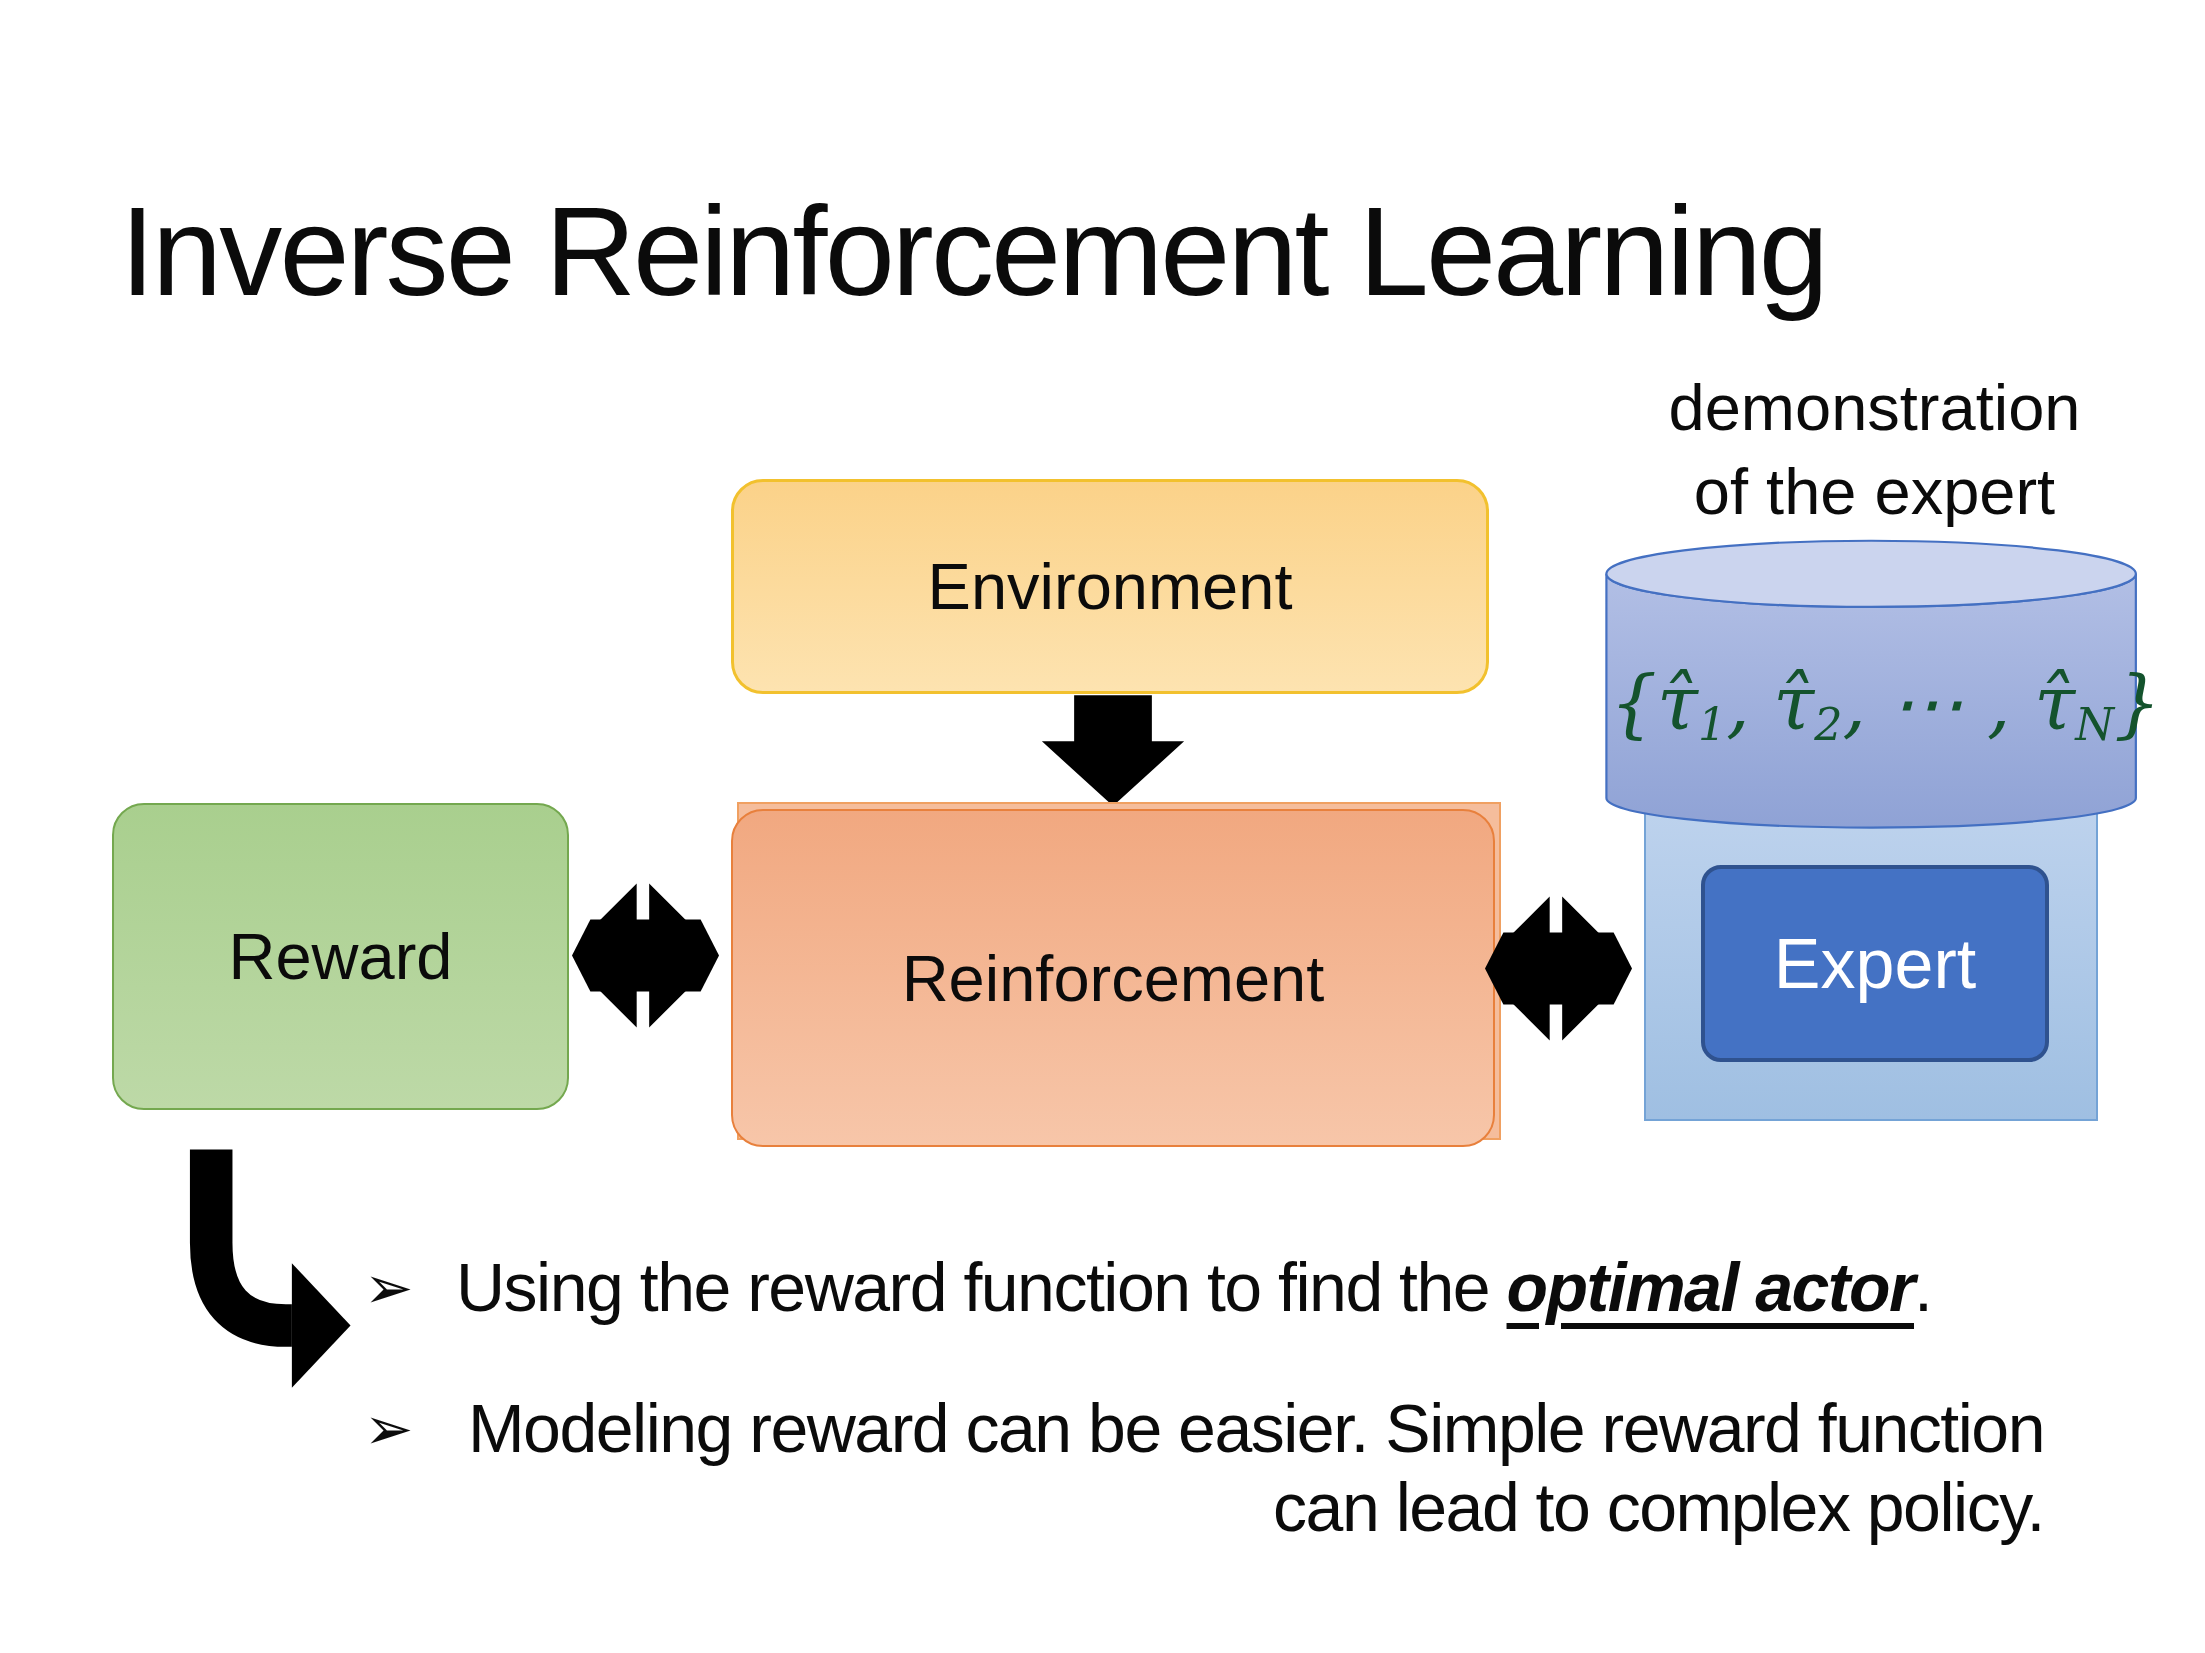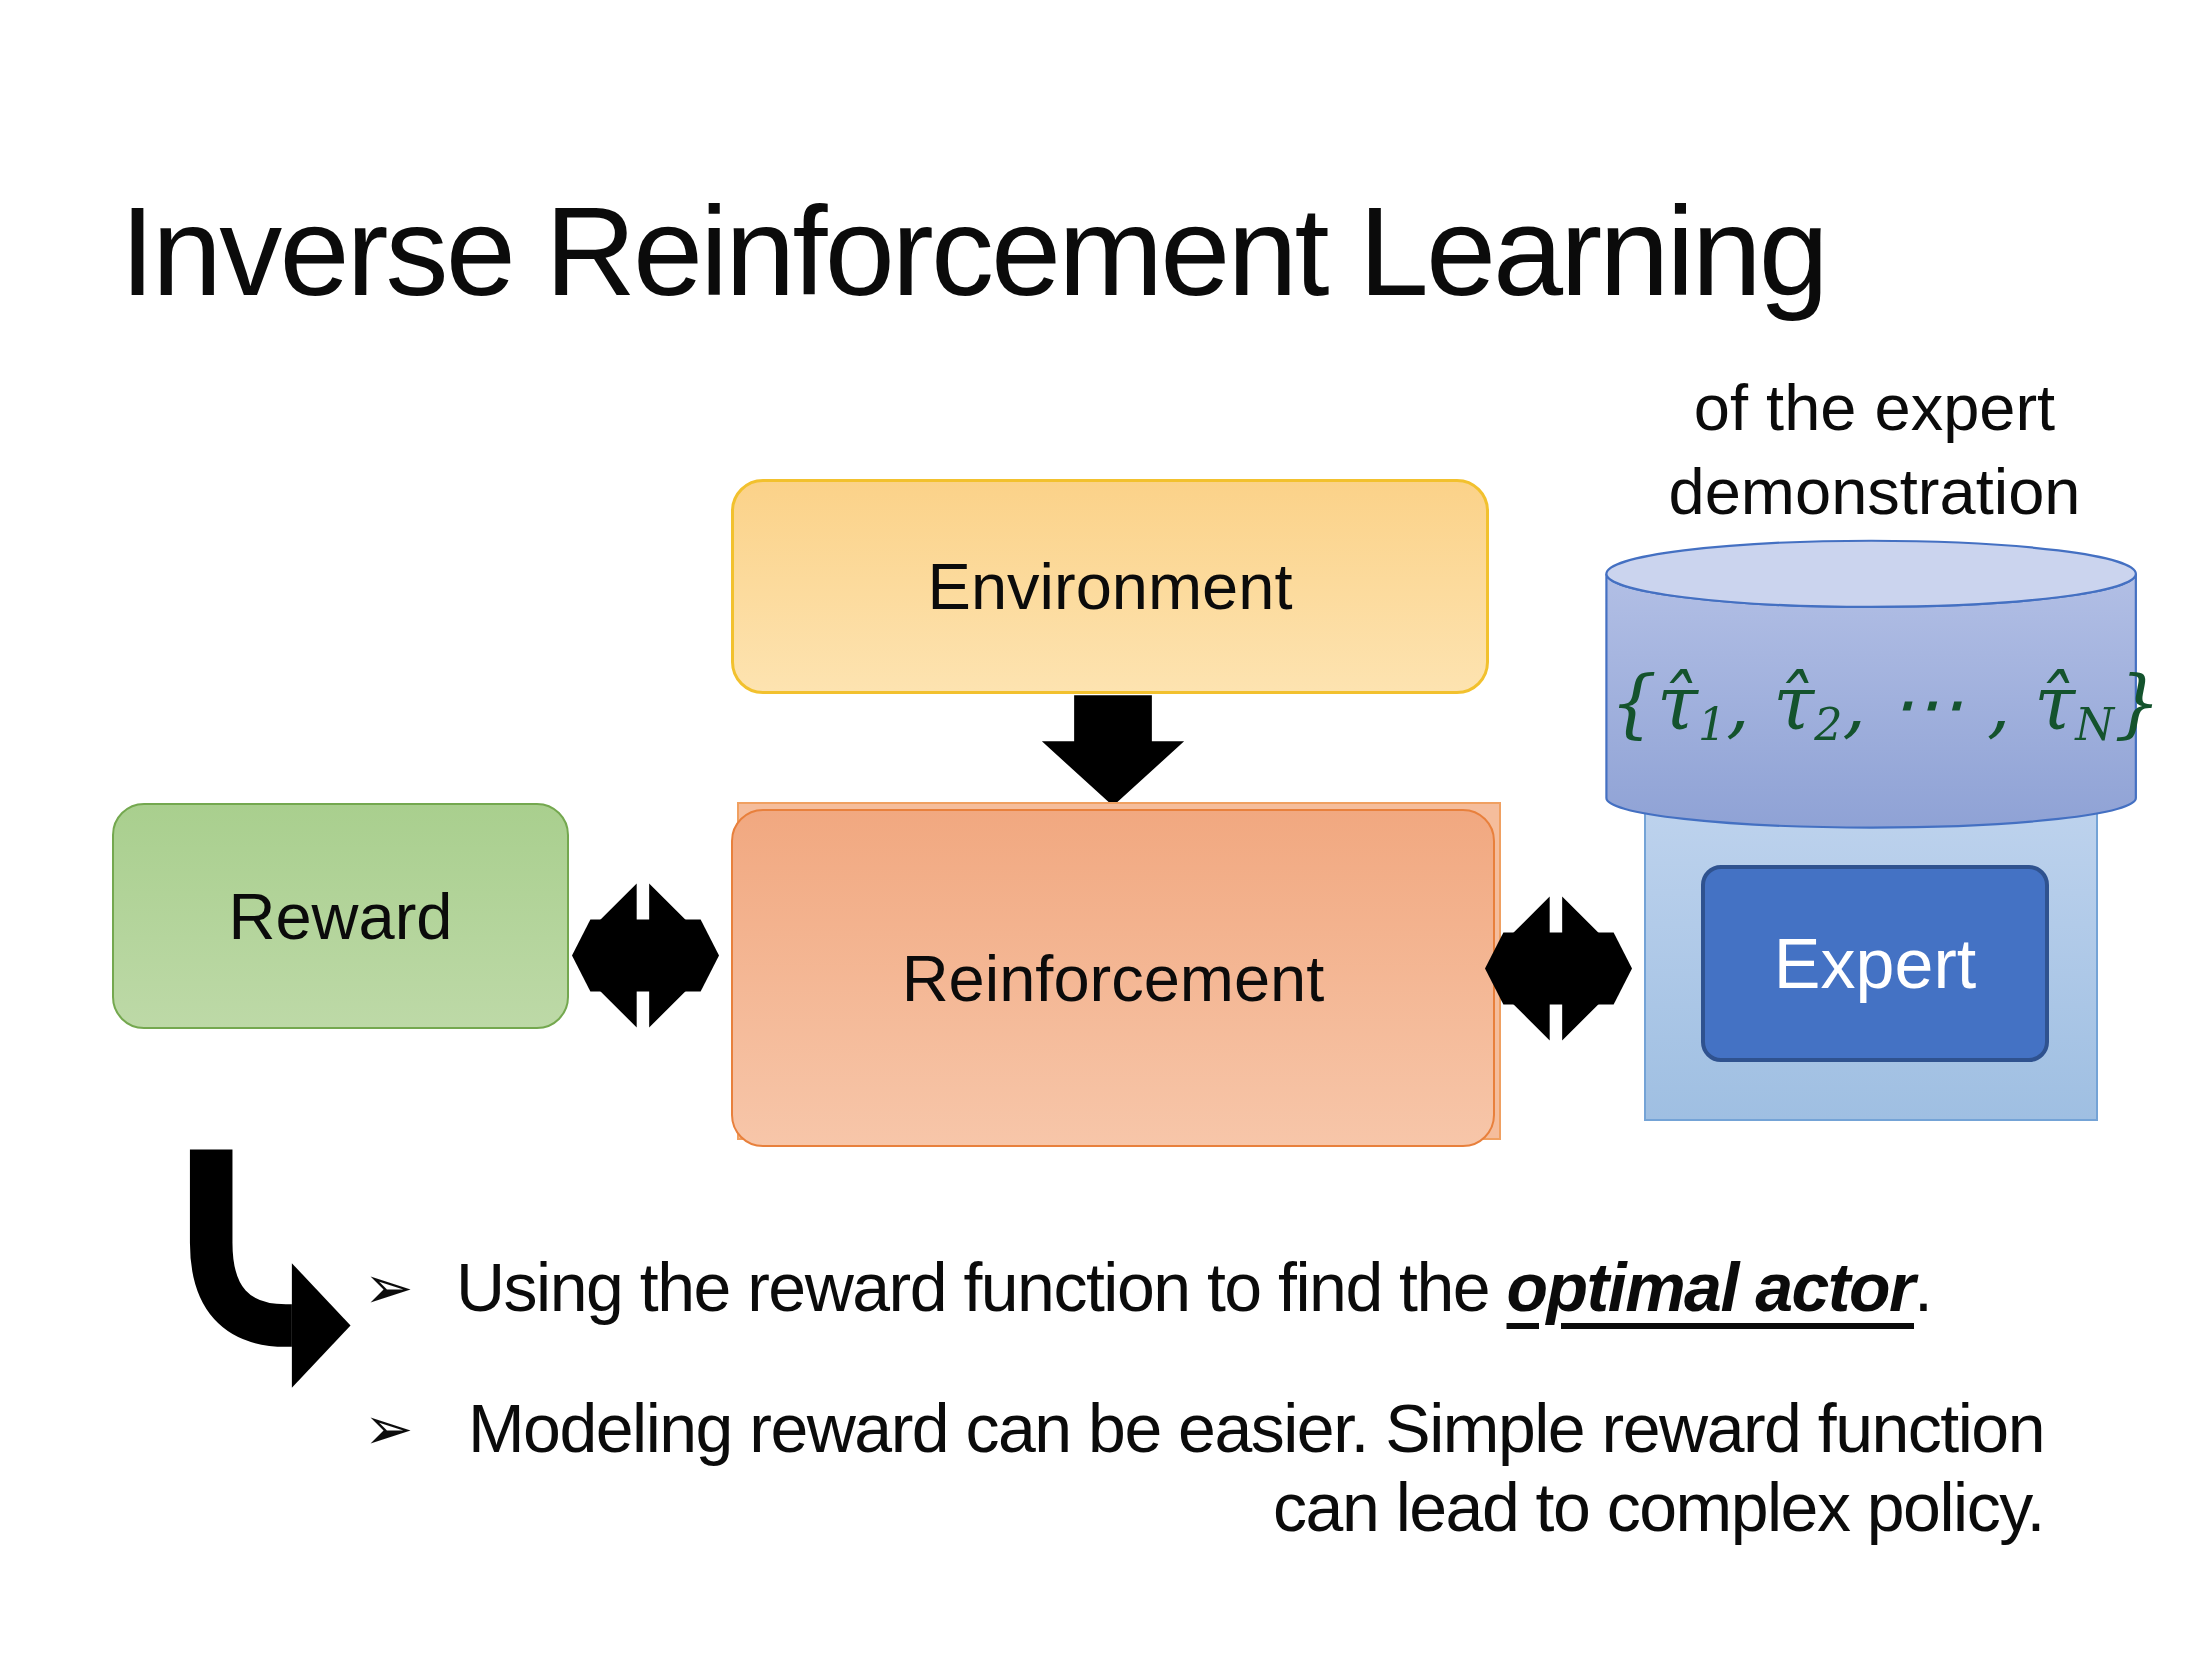--- a/index.html
+++ b/index.html
@@ -13,21 +13,21 @@
   .demo-label span{display:block;}
 
   .box{display:flex;align-items:center;justify-content:center;text-align:center;
        font-size:65px;line-height:97px;border-radius:32px;}
   .env-box{left:731px;top:479px;width:758px;height:215px;border:3.7px solid var(--env_border);
            background:linear-gradient(var(--env_fill_top),var(--env_fill_bottom));}
   .rl-back{left:737px;top:802px;width:764px;height:338px;border:2.2px solid var(--rl_back_border);
            background:var(--rl_back_fill);}
   .rl-box{left:731px;top:809px;width:764px;height:338px;border:2.9px solid var(--rl_border);
           background:linear-gradient(var(--rl_fill_top),var(--rl_fill_bottom));}
-  .reward-box{left:112px;top:803px;width:457px;height:226px;border:2.9px solid var(--reward_border);
+  .reward-box{left:112px;top:803px;width:457px;height:307px;border:2.9px solid var(--reward_border);
           background:linear-gradient(var(--reward_fill_top),var(--reward_fill_bottom));line-height:99px;}
 
   .expert-panel{left:1644px;top:778px;width:454px;height:343px;border:2.2px solid var(--expert_panel_border);
           background:linear-gradient(var(--expert_panel_top),var(--expert_panel_bottom));}
   .expert-box{left:1701px;top:865px;width:348px;height:197px;border:4.4px solid var(--expert_border);
           border-radius:20px;background:var(--expert_fill);display:flex;align-items:center;justify-content:center;
           color:var(--expert_text);font-size:70px;}
 
   .formula{left:1610px;top:660px;width:523px;text-align:center;
            font-family:"DejaVu Serif",serif;font-style:italic;font-size:74px;color:#14532d;white-space:nowrap;}
@@ -45,22 +45,22 @@
   svg{display:block;}
 </style>
 </head>
 <body>
 
 <div id="canvas">
 
   <div class="abs title">Inverse Reinforcement Learning</div>
 
   <div class="abs demo-label">
+    <span>demonstration</span>
     <span>of the expert</span>
-    <span>demonstration</span>
   </div>
 
   <div class="abs box env-box">
     <span>Environment</span>
   </div>
 
   <svg class="abs" style="left:1036px;top:695px" width="154" height="114" viewBox="0 0 210 155">
     <polygon points="52,0 158,0 158,63 202,63 105,151 8,63 52,63" fill="#000000"></polygon>
   </svg>
 

